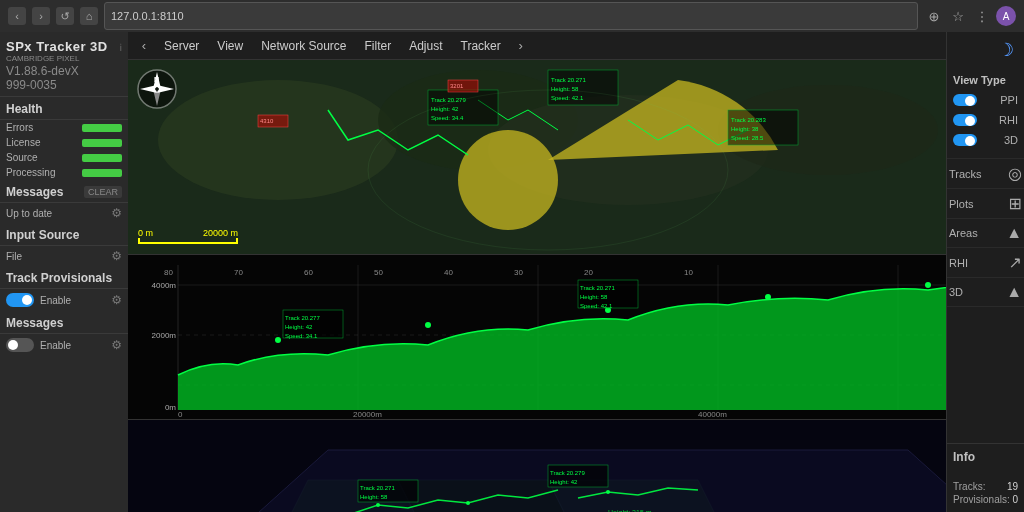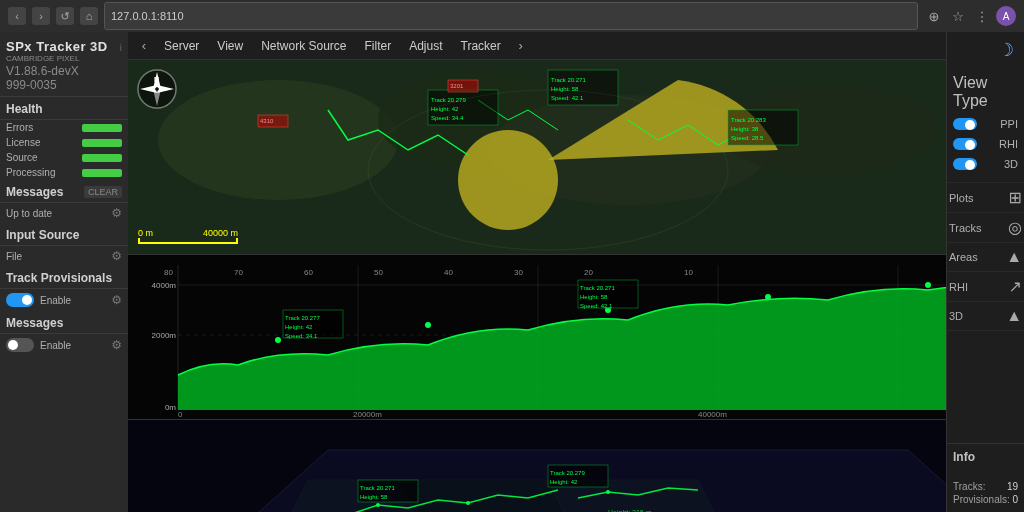--- a/index.html
+++ b/index.html
@@ -290,22 +290,22 @@
       font-size: 9px;
     }
 
     
     .right-panel-section {
       padding: 6px 4px;
       border-bottom: 1px solid #2a2a2a;
     }
     .right-section-title {
       color: #c0c0c0;
-      font-size: 16px;
-      font-weight: normal;
+      font-size: 11px;
+      font-weight: bold;
       margin-bottom: 6px;
       padding: 0 2px;
     }
     .view-type-row {
       display: flex;
       align-items: center;
       justify-content: space-between;
       padding: 2px 2px;
       margin-bottom: 4px;
     }
@@ -523,21 +523,21 @@
             <polygon points="21,38 17,21 21,23 25,21" fill="#888"></polygon>
             <polygon points="4,21 21,17 19,21 21,25" fill="white"></polygon>
             <polygon points="38,21 21,17 23,21 21,25" fill="white"></polygon>
             <text x="18" y="14" fill="white" font-size="7" font-weight="bold">N</text>
           </svg>
         </div>
 
         <div style="position:absolute;bottom:10px;left:10px;">
           <div class="scale-labels">
             <span>0 m</span>
-            <span>40000 m</span>
+            <span>20000 m</span>
           </div>
           <div class="scale-line"></div>
         </div>
       </div>
 
       <div class="rhi-view">
         <svg width="100%" height="100%" style="position:absolute;top:0;left:0;">
           <rect width="100%" height="100%" fill="#050505"></rect>
 
           <line x1="50" y1="30" x2="880" y2="30" stroke="#333" stroke-width="0.5"></line>
@@ -638,26 +638,26 @@
         <div class="toggle" style="width:24px;height:12px;"></div>
         <span class="view-type-label">RHI</span>
       </div>
       <div class="view-type-row">
         <div class="toggle" style="width:24px;height:12px;"></div>
         <span class="view-type-label">3D</span>
       </div>
     </div>
 
     <div class="right-panel-icon-row">
+      <span class="right-panel-icon-label">Tracks</span>
+      <span class="right-panel-icon">◎</span>
+    </div>
+    <div class="right-panel-icon-row">
       <span class="right-panel-icon-label">Plots</span>
       <span class="right-panel-icon">⊞</span>
-    </div>
-    <div class="right-panel-icon-row">
-      <span class="right-panel-icon-label">Tracks</span>
-      <span class="right-panel-icon">◎</span>
     </div>
     <div class="right-panel-icon-row">
       <span class="right-panel-icon-label">Areas</span>
       <span class="right-panel-icon">▲</span>
     </div>
     <div class="right-panel-icon-row">
       <span class="right-panel-icon-label">RHI</span>
       <span class="right-panel-icon">↗</span>
     </div>
     <div class="right-panel-icon-row">

